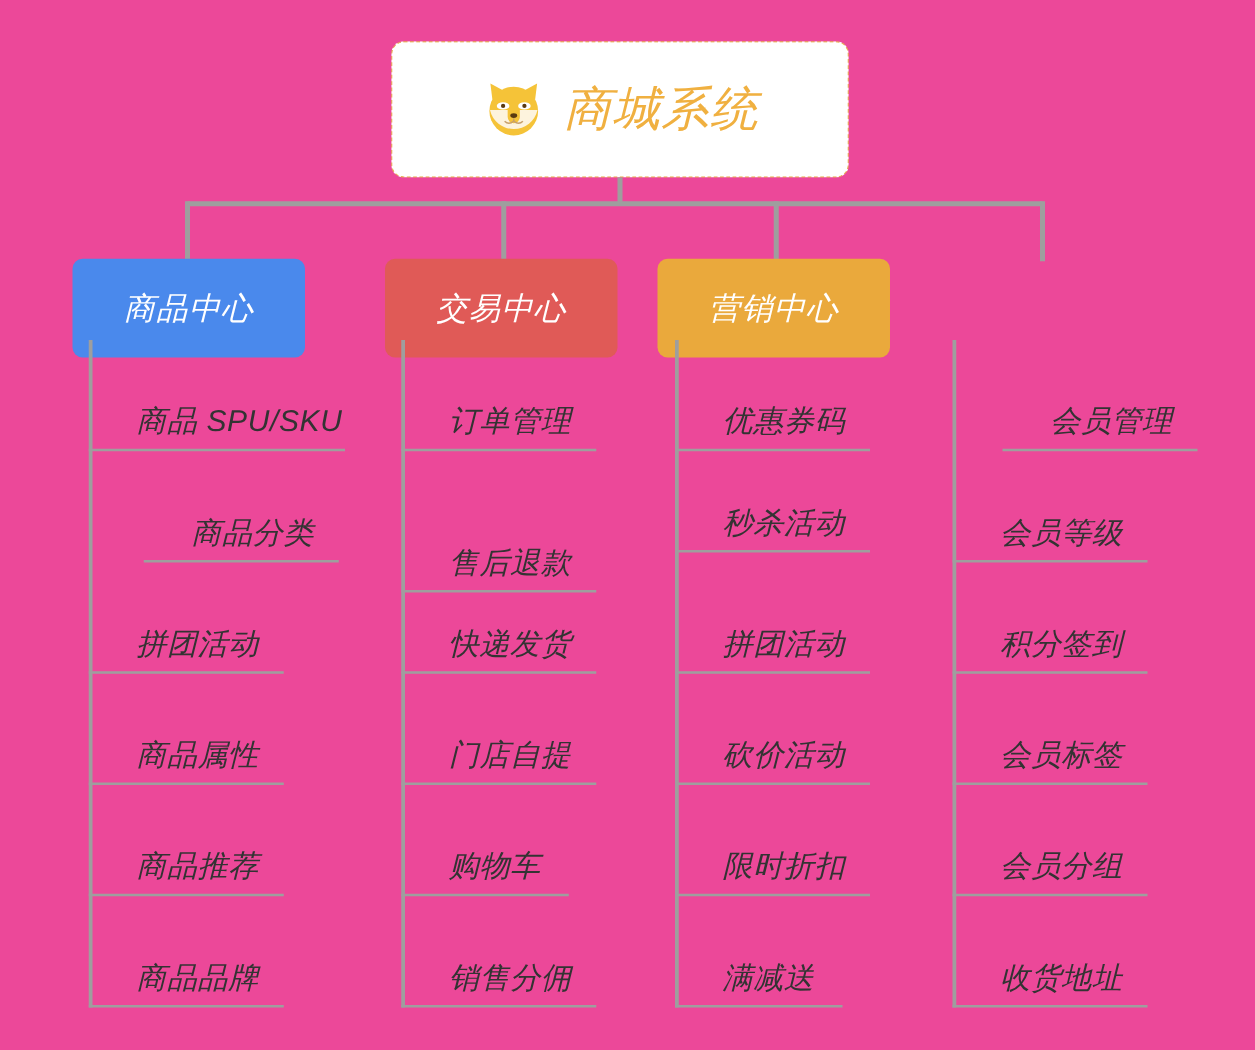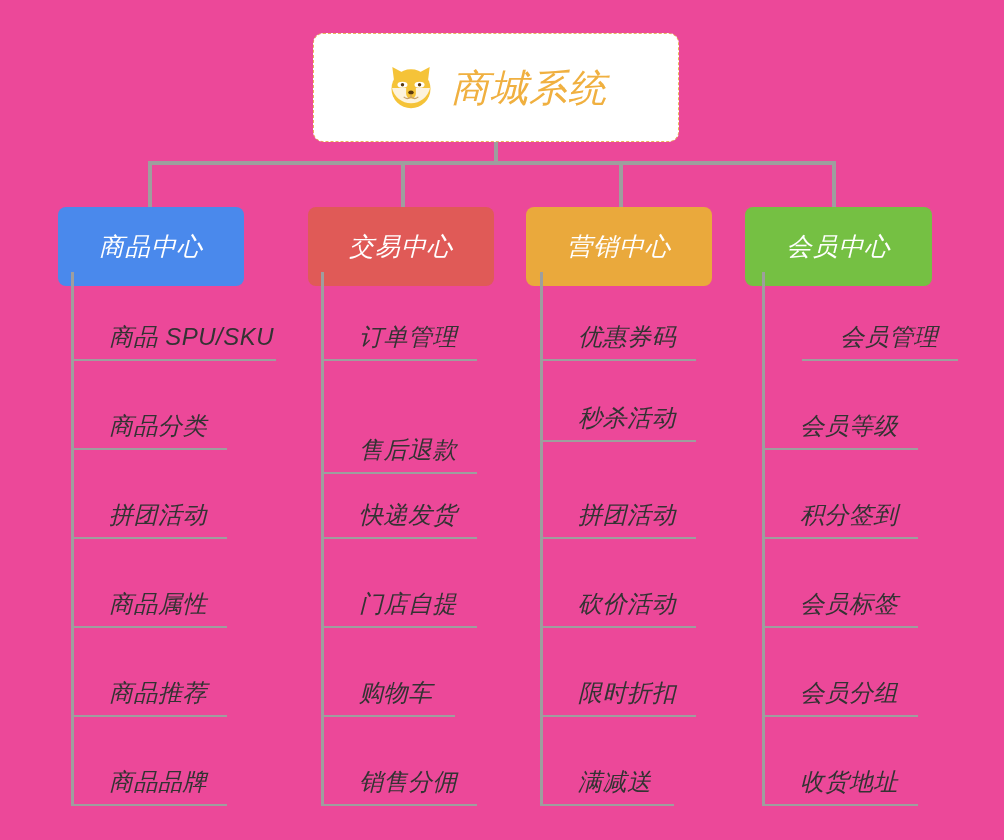--- a/index.html
+++ b/index.html
@@ -146,32 +146,29 @@
 
   <div class="cat-box" style="left:58px; top:207px; width:186px; background:#4a89ec;">
     <span>商品中心</span>
   </div>
   <div class="cat-box" style="left:308px; top:207px; width:186px; background:#e05a57;">
     <span>交易中心</span>
   </div>
   <div class="cat-box" style="left:526px; top:207px; width:186px; background:#eaa93c;">
     <span>营销中心</span>
   </div>
-  <div class="cat-box" style="left:745px; top:207px; width:187px; background:#75c043;">
-    <span>会员中心</span>
-  </div>
 
   <div class="leaf-group" style="left:71px;">
     <div class="leaf-spine" style="height:534px;"></div>
 
     <div class="leaf-row" style="top:0px;   width:205px;">
       <span class="leaf-label">商品 SPU/SKU</span>
       <span class="leaf-underline" style="width:205px;"></span>
     </div>
-    <div class="leaf-row" style="top:89px;  width:156px;">
+    <div class="leaf-row" style="top:89px;  width:156px;margin-left:44px;">
       <span class="leaf-label">商品分类</span>
       <span class="leaf-underline" style="width:156px;"></span>
     </div>
     <div class="leaf-row" style="top:178px; width:156px;">
       <span class="leaf-label">拼团活动</span>
       <span class="leaf-underline" style="width:156px;"></span>
     </div>
     <div class="leaf-row" style="top:267px; width:156px;padding-left:32px;">
       <span class="leaf-label">商品属性</span>
       <span class="leaf-underline" style="width:156px;"></span>

